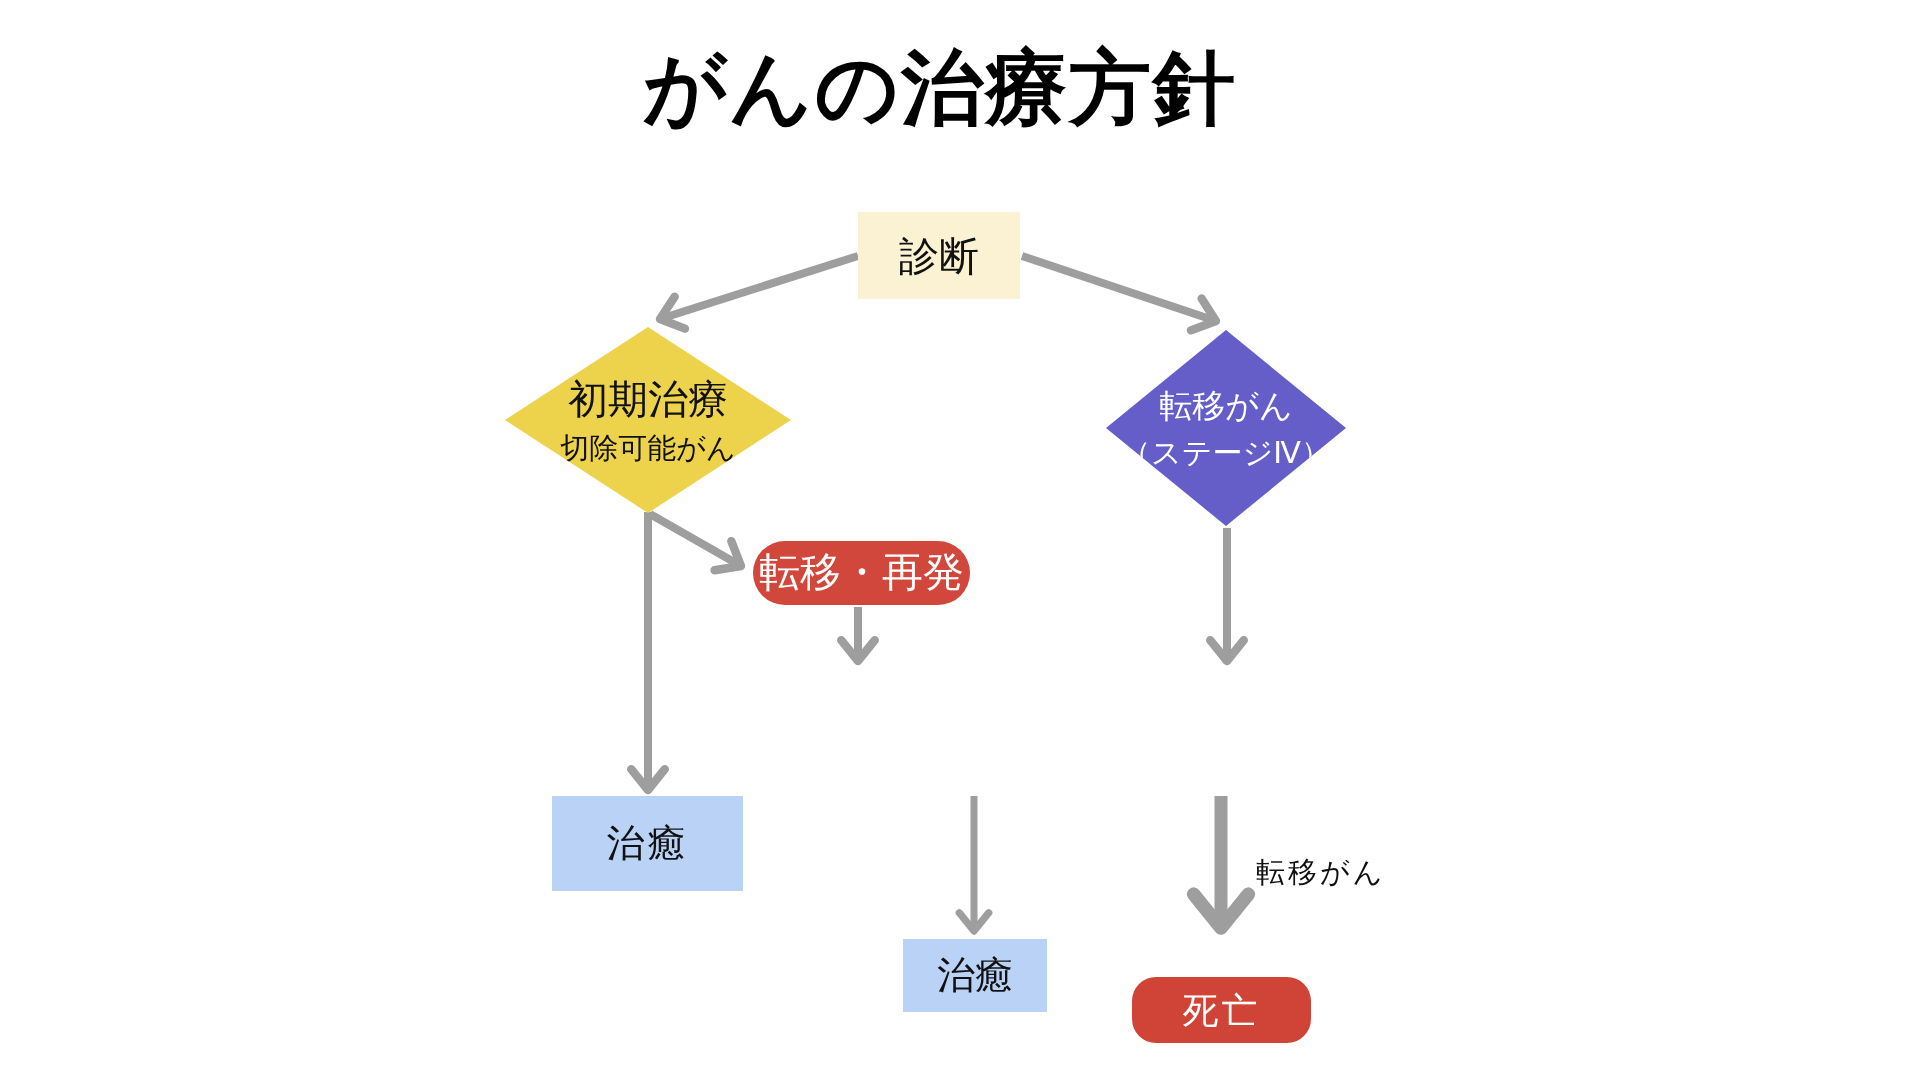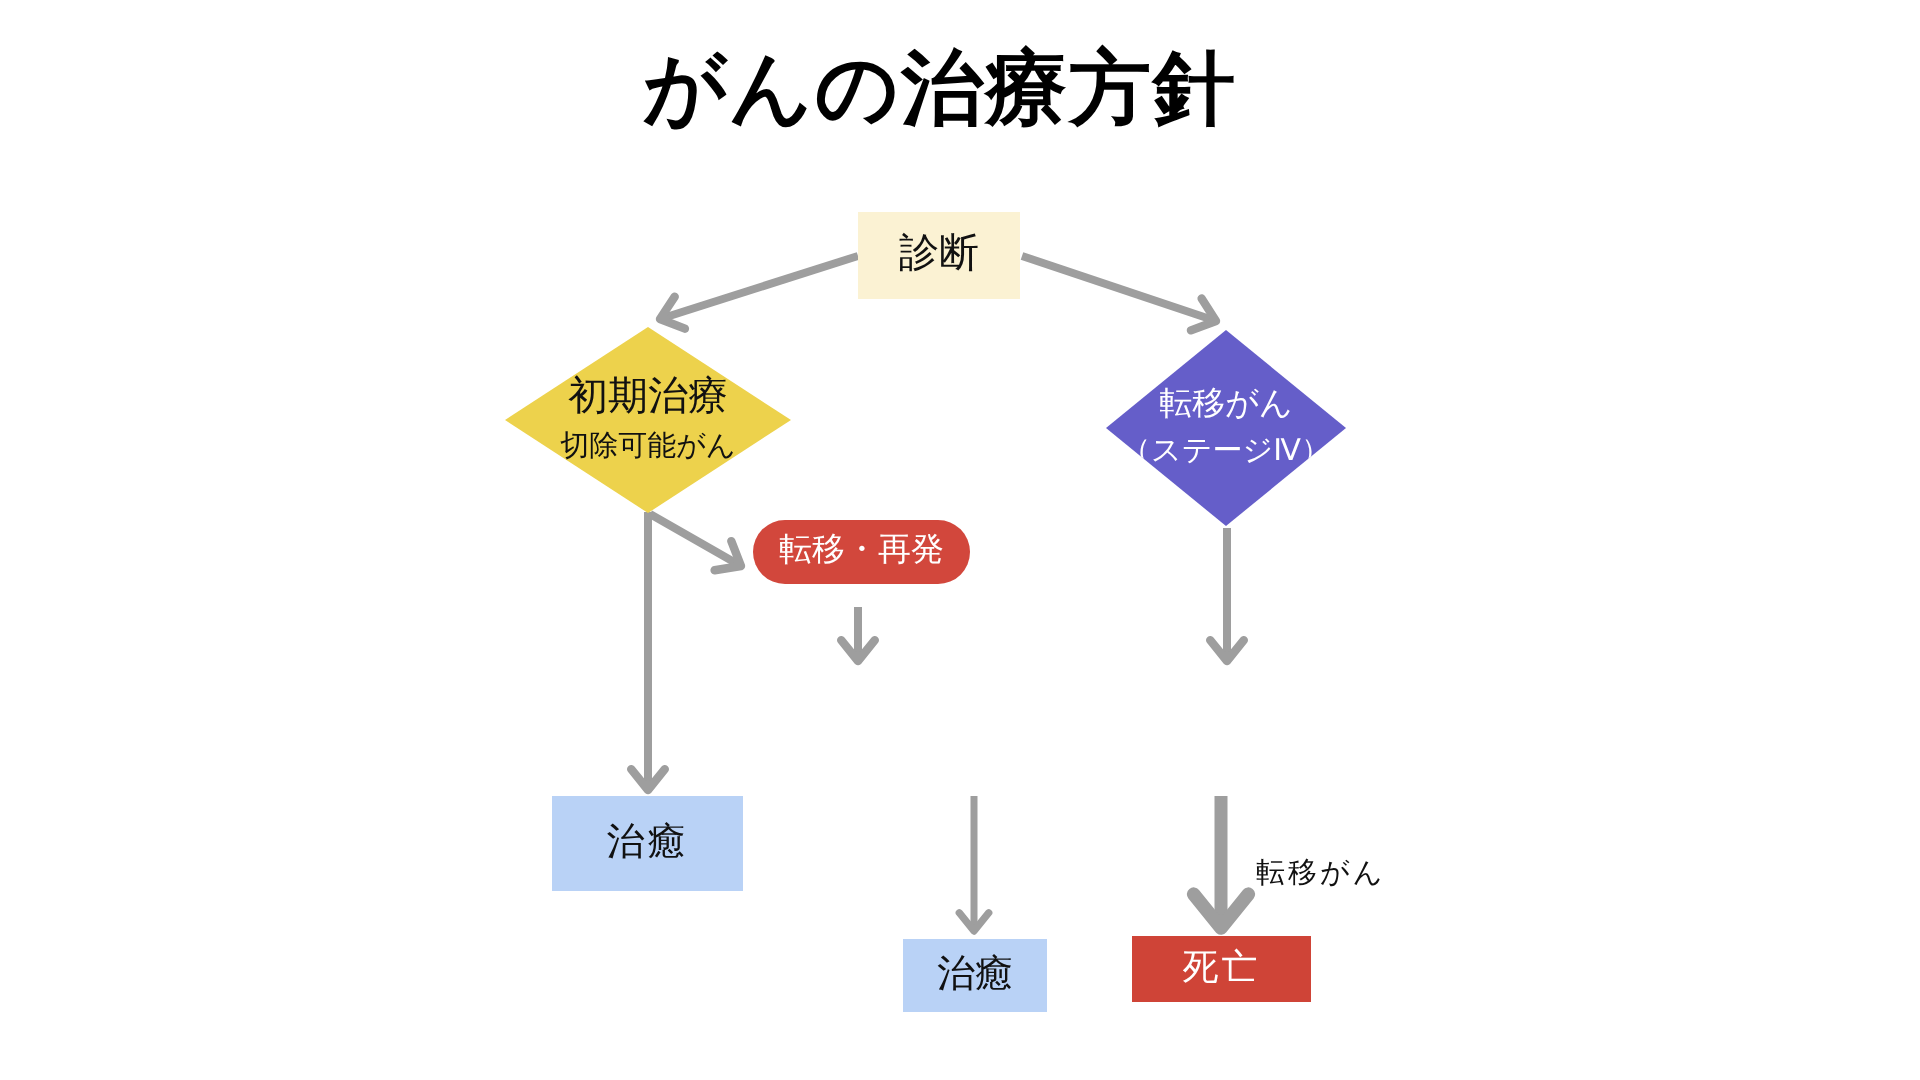--- a/index.html
+++ b/index.html
@@ -23,21 +23,20 @@
     color: #000;
   }
   .node {
     position: absolute;
     display: flex;
     flex-direction: column;
     align-items: center;
     justify-content: center;
     text-align: center;
     line-height: 1.25;
-    font-family: Liberation Mono, monospace;
   }
   .node .main { display: block; }
   .node .sub  { display: block; text-align: center; }
 
   .diagnosis {
     left: 858px; top: 212px; width: 162px; height: 87px;
     background: var(--diagnosis-bg, #FBF2D3);
     font-size: 40px;
   }
   .diamond {
@@ -50,49 +49,50 @@
   .initial .main { font-size: 40px; }
   .initial .sub  { font-size: 29px; margin-top: 6px; }
   .metastatic {
     left: 1106px; top: 330px; width: 240px; height: 196px;
     background: var(--metastatic-bg, #655EC9);
     color: var(--text-light, #fff);
   }
   .metastatic .main { font-size: 33px; }
   .metastatic .sub  { font-size: 30px; margin-top: 8px; }
   .recurrence-pill {
-    left: 753px; top: 520px; width: 217px; height: 64px;
+    left: 753px; top: 541px; width: 217px; height: 64px;
     border-radius: 32px;
     background: var(--recurrence-bg, #D2473C);
     color: var(--text-light, #fff);
-    font-size: 33px;
+    font-size: 41px;
   }
   .recurrence-treatment {
     left: 795px; top: 668px; width: 552px; height: 127px;
     background: var(--recurrence-treatment-bg, #FBD5D0);
     font-size: 38px;
     letter-spacing: 2px;
   }
   .cure-initial {
     left: 552px; top: 796px; width: 191px; height: 95px;
     background: var(--cure-bg, #B9D2F6);
     font-size: 38px;
     letter-spacing: 3px;
   }
   .cure-recurrence {
     left: 903px; top: 939px; width: 144px; height: 73px;
     background: var(--cure-bg, #B9D2F6);
     font-size: 38px;
   }
   .death {
-    left: 1132px; top: 936px; width: 179px; height: 66px;
+    left: 1132px; top: 977px; width: 179px; height: 66px;
     background: var(--death-bg, #CF4437);
     color: var(--text-light, #fff);
     font-size: 36px;
     letter-spacing: 3px;
+    border-radius: 24px;
   }
   .terminal-note {
     position: absolute;
     left: 1256px; top: 853px;
     font-size: 29px;
     letter-spacing: 3px;
     color: #111;
   }
   svg.edges { position: absolute; left: 0; top: 0; }
   .edge { stroke: var(--arrow, #9E9E9E); fill: none; }

